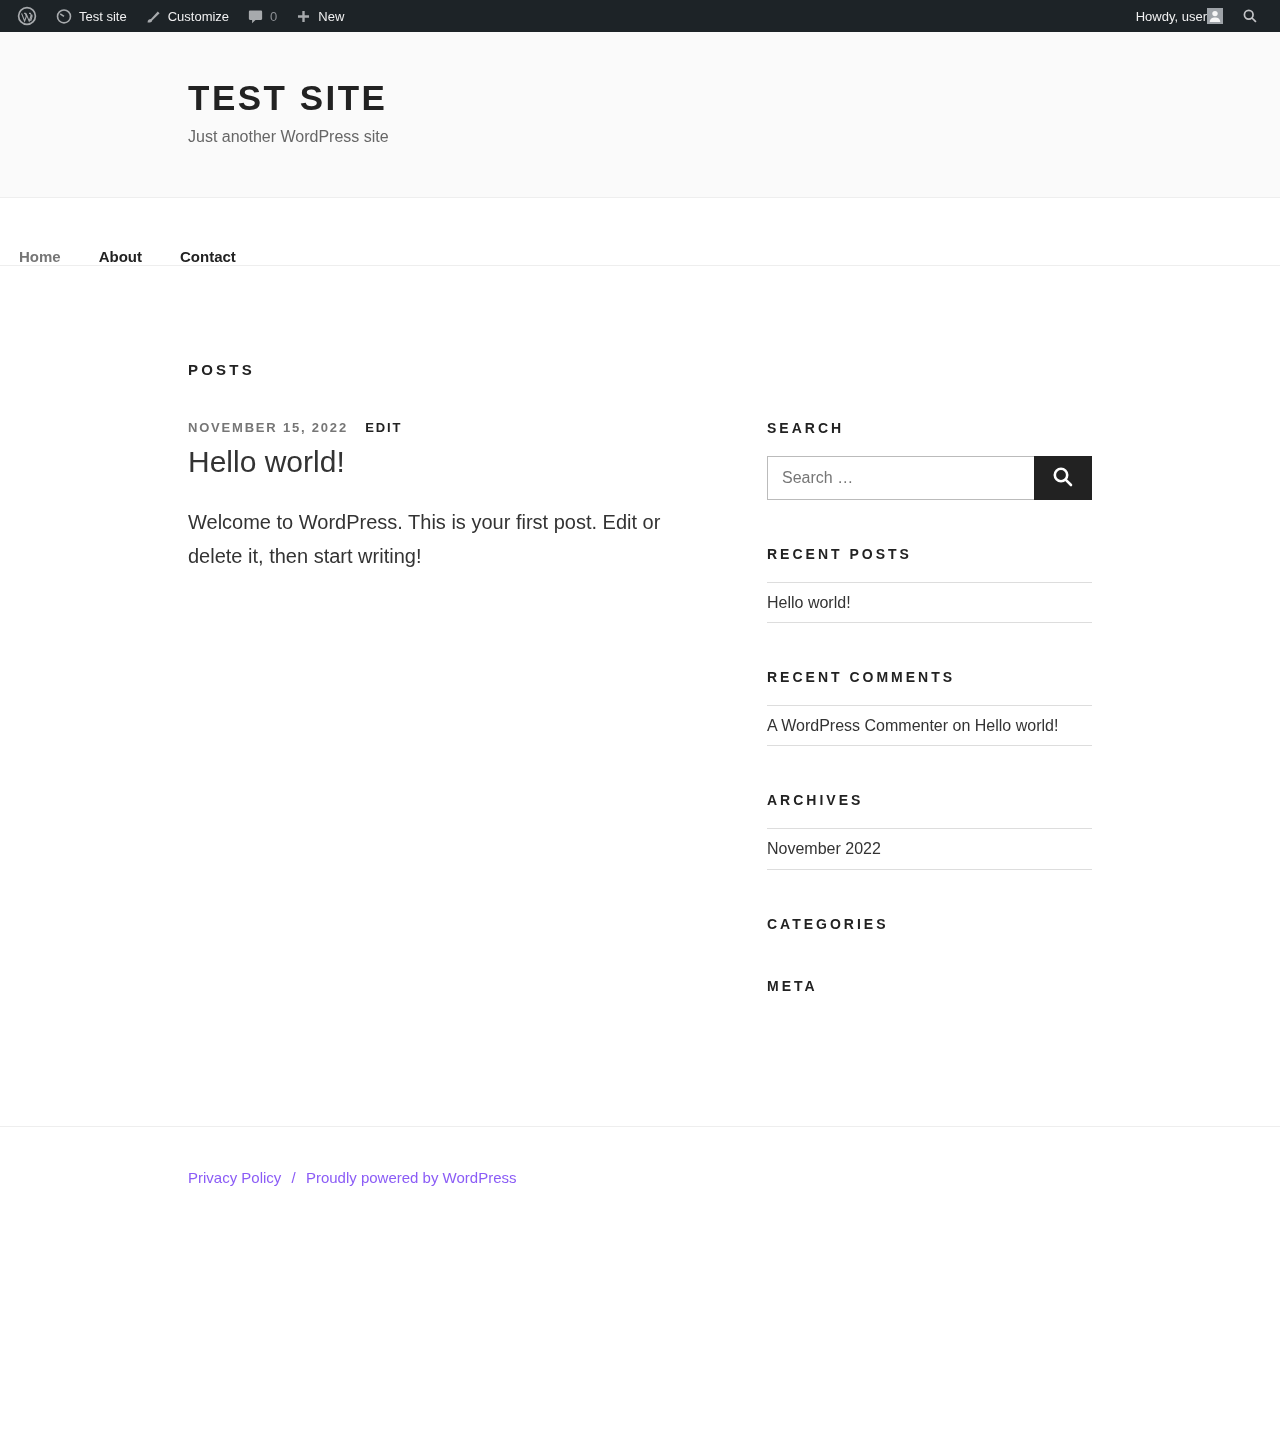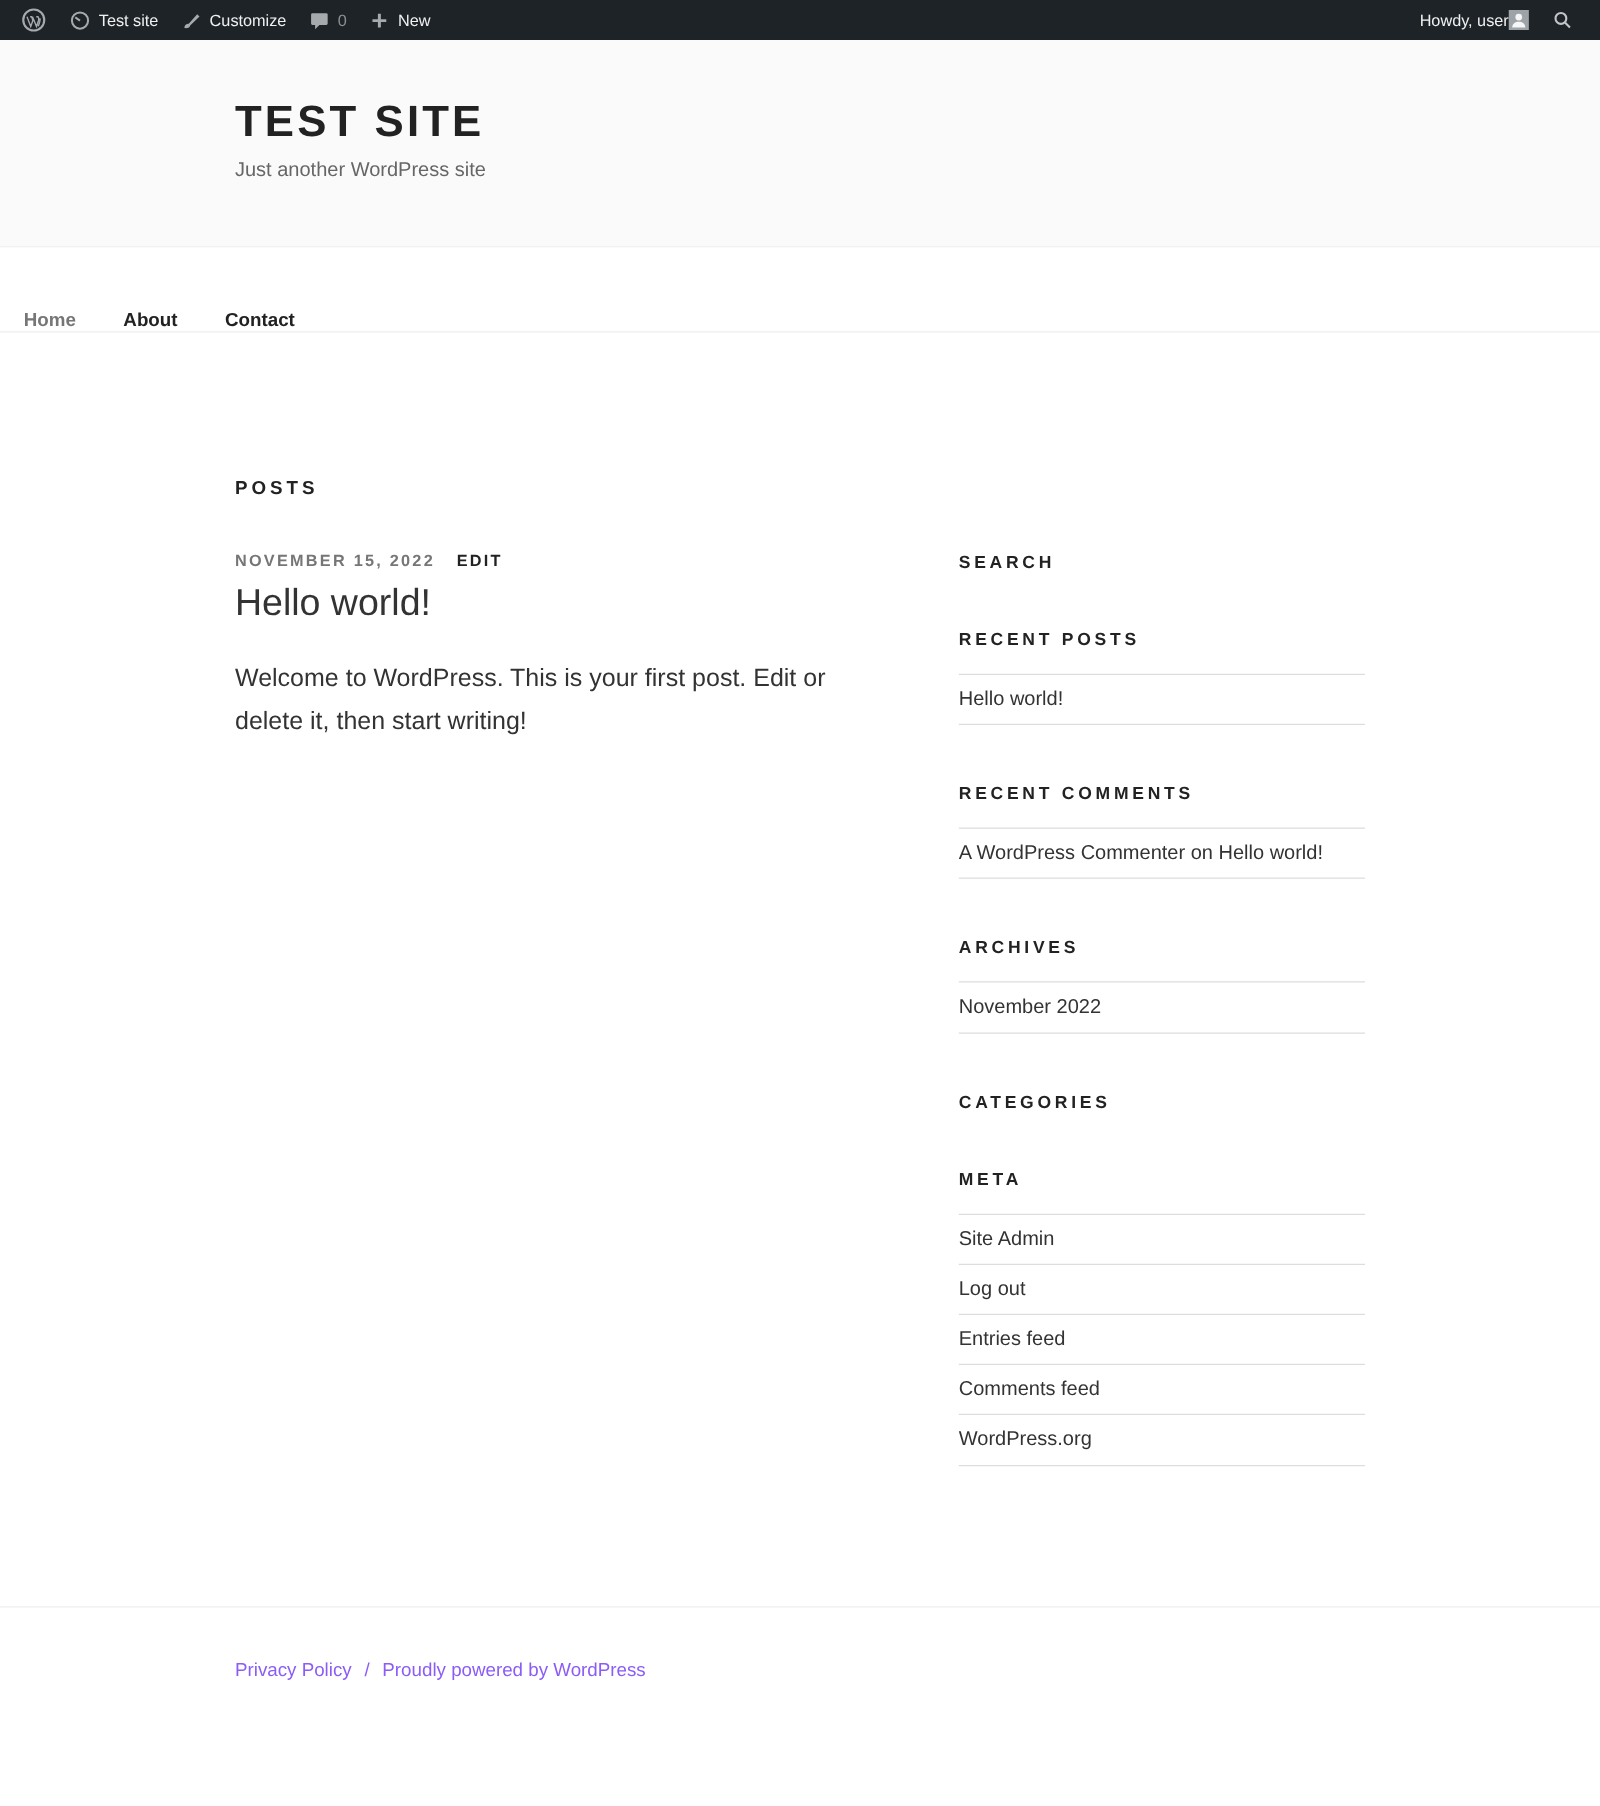--- a/index.html
+++ b/index.html
@@ -58,21 +58,21 @@
     height: 68px;
   }
   .site-nav .container { display: flex; align-items: flex-end; height: 100%; margin-left: 19px; }
   .nav-link { font-size: 15px; font-weight: 700; color: #222; margin-right: 38px; }
   .nav-link.current { color: #767676; }
 
   
   .site-content { padding: 95px 0 112px; }
   .page-title {
     font-size: 15px; font-weight: 700; letter-spacing: 3.2px;
-    color: #222; text-transform: uppercase; margin-bottom: 42px; margin-top: 21px;
+    color: #222; text-transform: uppercase; margin-bottom: 42px;
   }
   .columns { display: flex; justify-content: space-between; align-items: flex-start; }
   .main-col { width: 512px; }
   .post-meta { font-size: 13px; font-weight: 700; letter-spacing: 1.8px; }
   .post-date { color: #767676; margin-right: 12px; }
   .post-edit { color: #222; }
   .post-title { font-size: 30px; font-weight: 400; color: #333; margin: 10px 0 26px; }
   .post-body { font-size: 20px; line-height: 1.7; color: #333; width: 500px; }
 
   
@@ -204,20 +204,31 @@
         </div>
         <h3 class="post-title"><a>Hello world!</a></h3>
         <p class="post-body">Welcome to WordPress. This is your first post. Edit or delete it, then start writing!</p>
       </article>
     </main>
 
     <aside class="sidebar">
 
       <section class="widget">
         <h4 class="widget-title">SEARCH</h4>
+        <form class="search-form">
+          <input class="search-input" type="search" placeholder="Search …" style="">
+          <button class="search-submit" type="submit">
+            <span>
+              <svg width="26" height="26" viewBox="0 0 26 26">
+                <circle cx="11" cy="11" r="6.2" fill="none" stroke="#fff" stroke-width="2.6"></circle>
+                <line x1="15.6" y1="15.6" x2="21" y2="21" stroke="#fff" stroke-width="2.6" stroke-linecap="round"></line>
+              </svg>
+            </span>
+          </button>
+        </form>
       </section>
 
       <section class="widget">
         <h4 class="widget-title">RECENT POSTS</h4>
         <ul>
           <li>
             <a>Hello world!</a>
           </li>
         </ul>
       </section>
@@ -241,27 +252,20 @@
           </li>
         </ul>
       </section>
 
       <section class="widget">
         <h4 class="widget-title">CATEGORIES</h4>
       </section>
 
       <section class="widget">
         <h4 class="widget-title">META</h4>
-        <ul>
-          <li><a>Site Admin</a></li>
-          <li><a>Log out</a></li>
-          <li><a>Entries feed</a></li>
-          <li><a>Comments feed</a></li>
-          <li><a>WordPress.org</a></li>
-        </ul>
       </section>
 
     </aside>
   </div>
 </div>
 
 <footer class="site-footer">
   <div class="container">
     <a>Privacy Policy</a>
     <span class="footer-sep">/</span>

